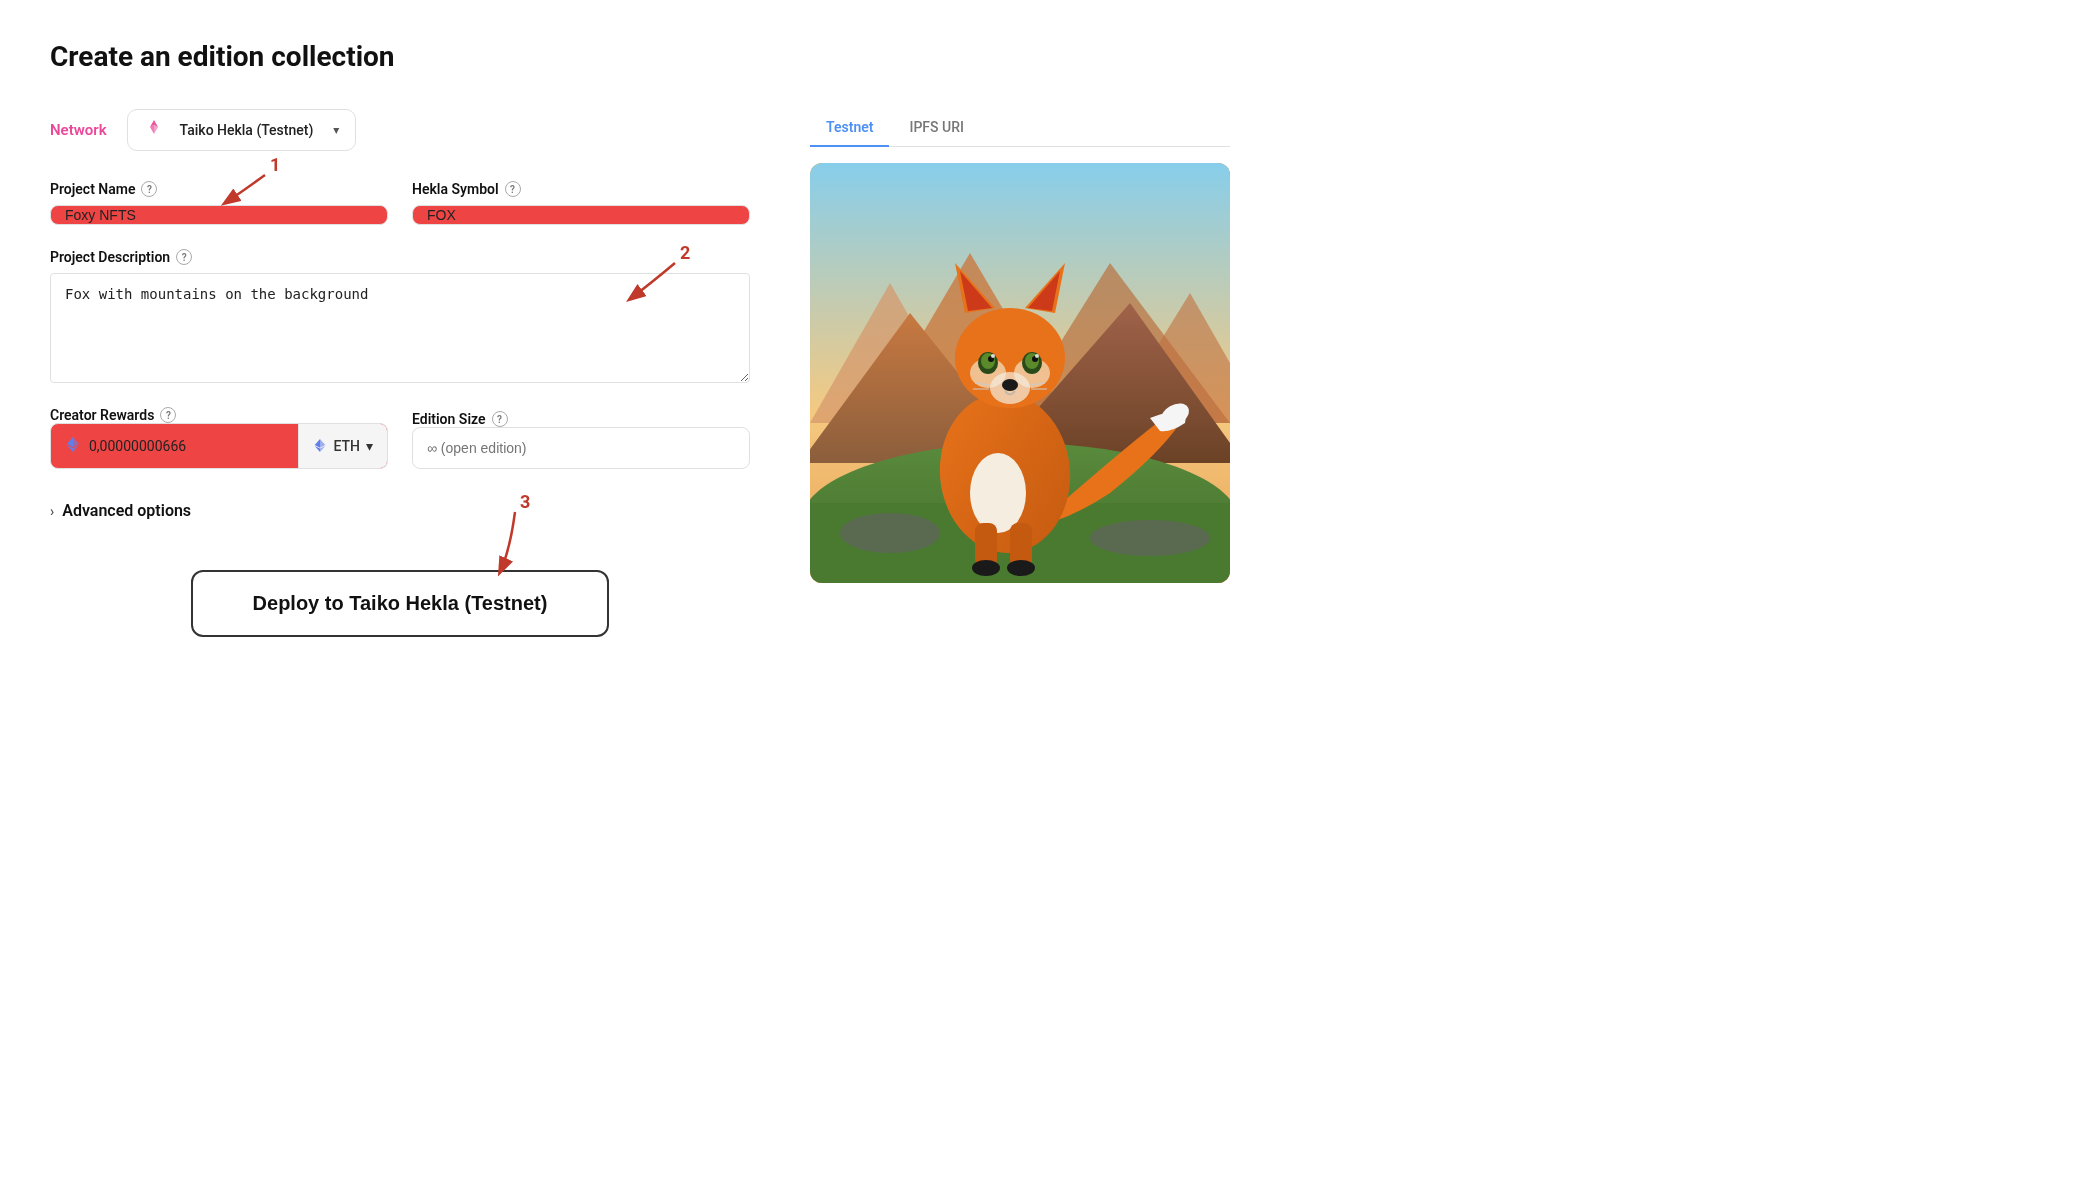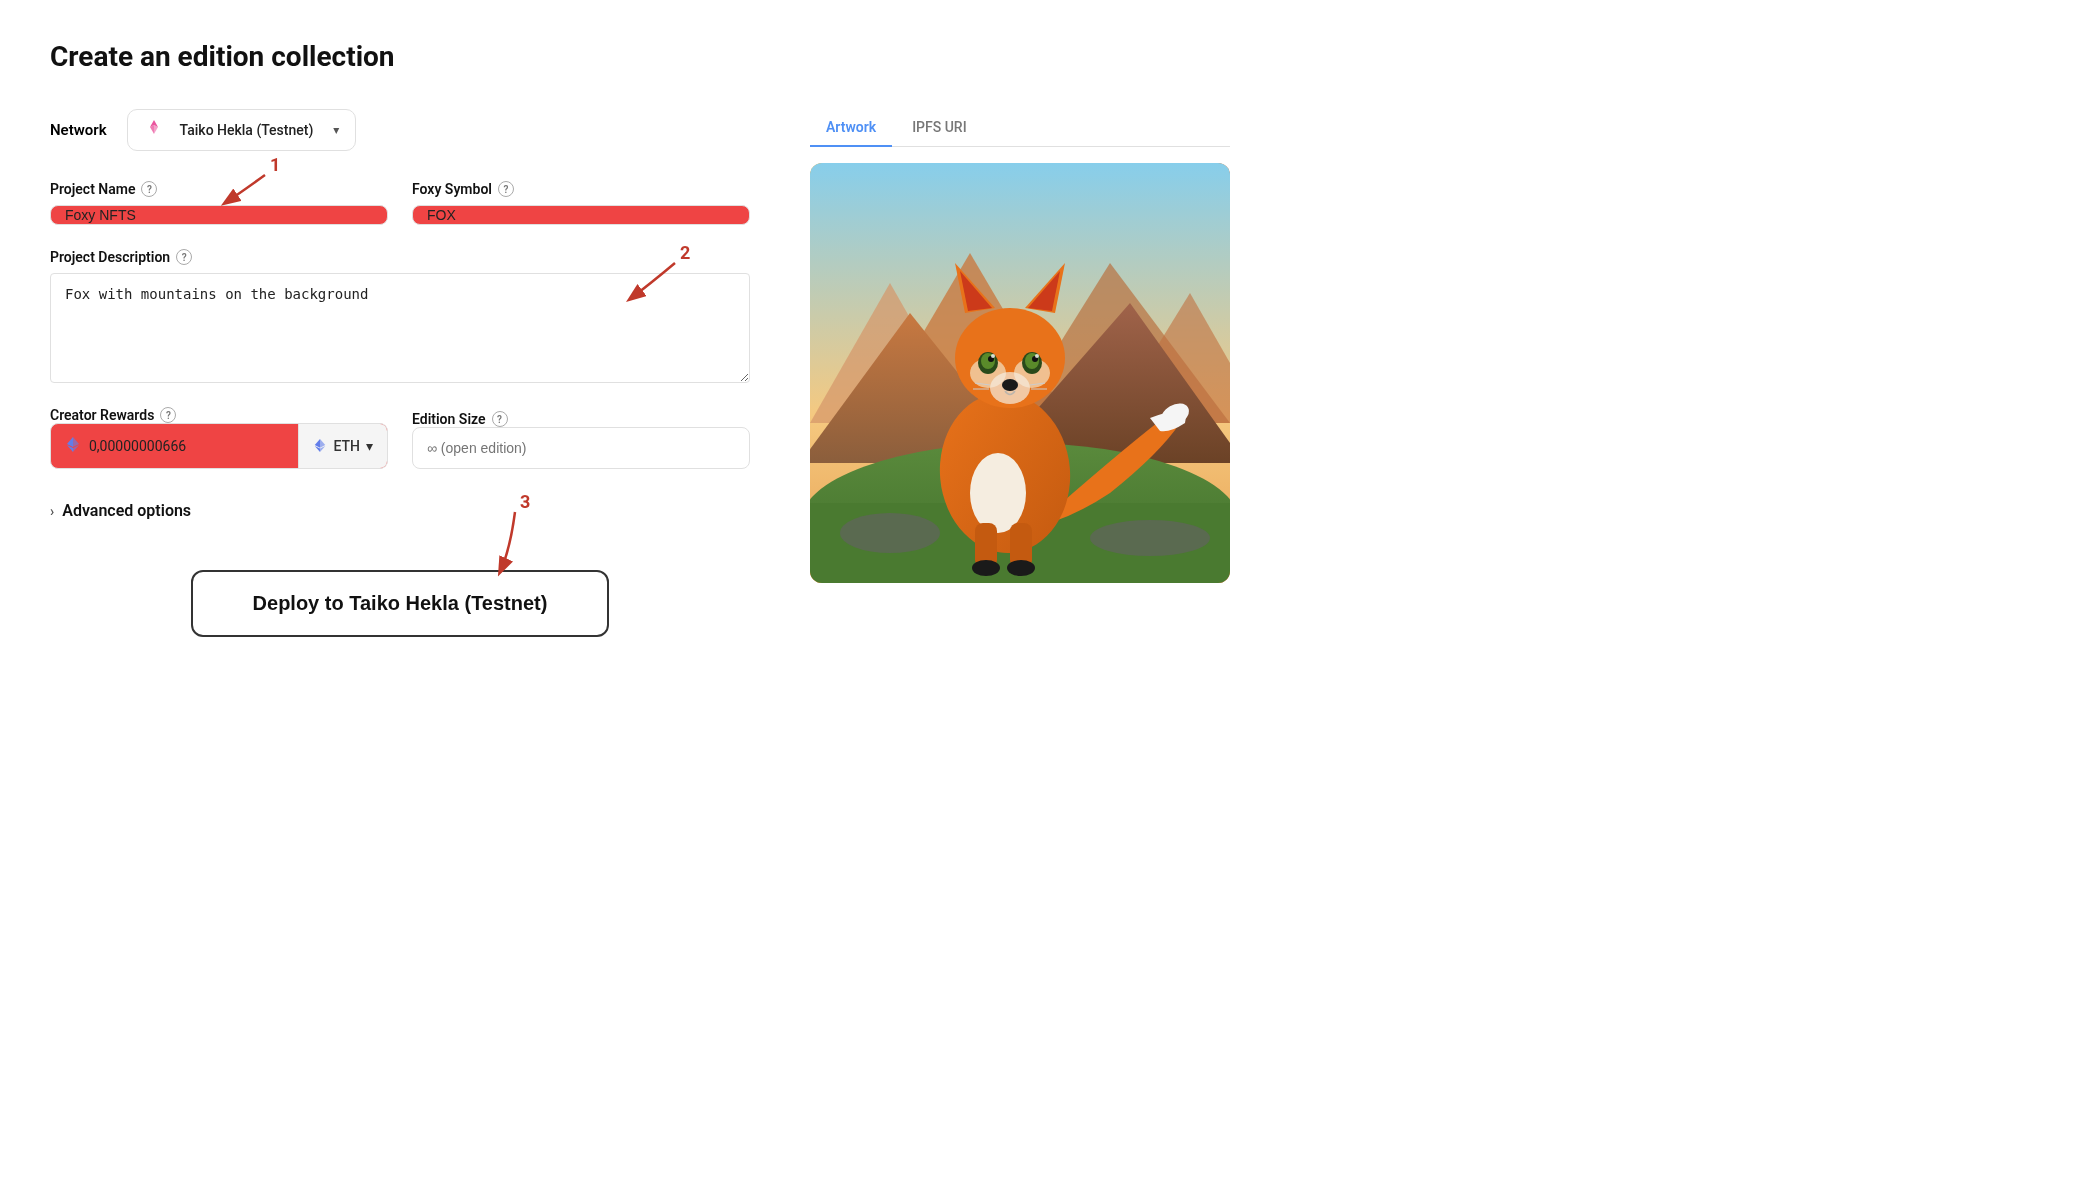--- a/index.html
+++ b/index.html
@@ -32,21 +32,21 @@
     
     .network-row {
       display: flex;
       align-items: center;
       gap: 20px;
       margin-bottom: 30px;
     }
     .network-label {
       font-size: 15px;
       font-weight: 600;
-      color: #000000;
+      color: #ec4899;
     }
     .network-selector {
       display: flex;
       align-items: center;
       gap: 16px;
       border: 1.5px solid #e0e0e0;
       border-radius: 10px;
       padding: 8px 16px;
       cursor: pointer;
       background: #fff;
@@ -276,21 +276,21 @@
       <div class="form-row" style="margin-bottom:0;">
         <div class="form-group half">
           <label class="field-label">
             <span>Project Name</span>
             <span class="help-icon">?</span>
           </label>
           <input class="form-input" type="text" value="Foxy NFTS" style="">
         </div>
         <div class="form-group half">
           <label class="field-label">
-            <span>Foxy Symbol</span>
+            <span>Hekla Symbol</span>
             <span class="help-icon">?</span>
           </label>
           <input class="form-input" type="text" value="FOX" style="">
         </div>
       </div>
 
       <div style="position:absolute; top:-28px; left:160px; pointer-events:none;">
         <svg width="100" height="60" viewBox="0 0 100 60">
           <text x="60" y="18" fill="#c0392b" font-size="18" font-weight="700">1</text>
           <path d="M55 22 Q30 40 15 50" stroke="#c0392b" stroke-width="2.5" fill="none" marker-end="url(#arrow1)"></path>
@@ -386,21 +386,21 @@
       </div>
       <div class="deploy-button-wrapper">
         <button class="deploy-button">Deploy to Taiko Hekla (Testnet)</button>
       </div>
     </div>
 
   </div>
 
   <div class="sidebar-section">
     <div class="sidebar-tabs">
-      <div class="tab-item active">Artwork</div>
+      <div class="tab-item active">Testnet</div>
       <div class="tab-item">IPFS URI</div>
     </div>
 
     <div class="fox-image-container">
       <svg viewBox="0 0 420 420" xmlns="http://www.w3.org/2000/svg" class="fox-image-svg">
 
         <defs>
           <linearGradient id="skyGrad" x1="0%" y1="0%" x2="0%" y2="100%">
             <stop offset="0%" style="stop-color:#87ceeb;stop-opacity:1"></stop>
             <stop offset="60%" style="stop-color:#f5c980;stop-opacity:1"></stop>

